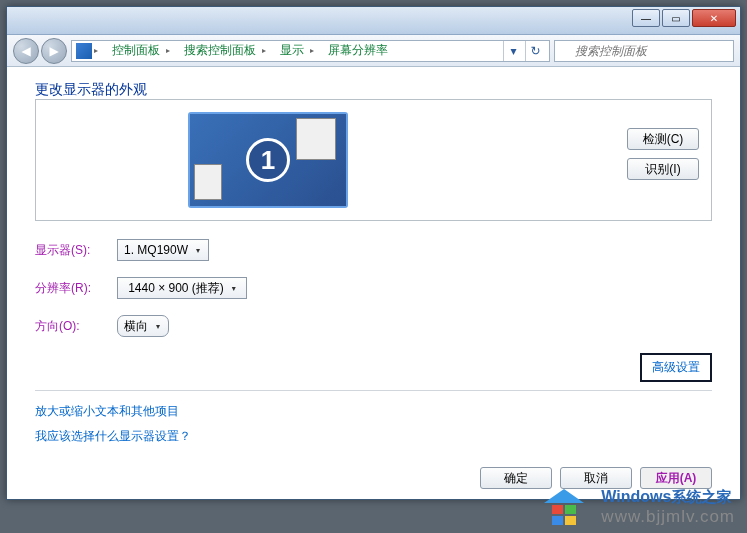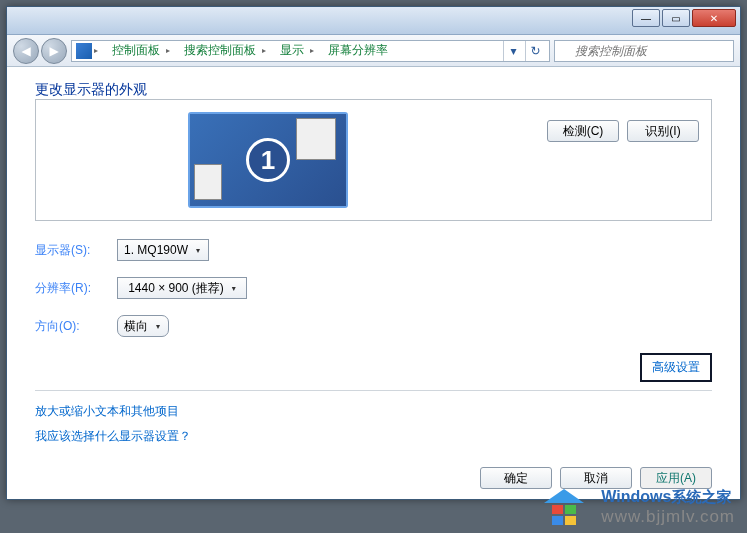--- a/index.html
+++ b/index.html
@@ -174,43 +174,44 @@
 .mini-win {
   position: absolute;
   background: #f0f0f0;
   border: 1px solid #888;
 }
 .mini-win.a { left: 4px; bottom: 6px; width: 28px; height: 36px; }
 .mini-win.b { right: 10px; top: 4px; width: 40px; height: 42px; }
 .side-btns {
   position: absolute;
   right: 12px;
-  top: 20px;
-  display: flex;
+  top: 28px;
+  display: flex;
+  flex-direction: column;
   gap: 8px;
 }
 .std-btn {
   min-width: 72px;
   height: 22px;
   border: 1px solid #8a98a8;
   background: linear-gradient(to bottom, #fdfdfd, #e6ebf0);
   border-radius: 3px;
   font-size: 12px;
   cursor: pointer;
   padding: 0 10px;
 }
 .form-rows { margin-top: 18px; }
 .form-row {
   display: flex;
   align-items: center;
   margin-bottom: 16px;
 }
 .form-label {
   width: 82px;
-  color: #3b82f6;
+  color: #a21caf;
 }
 .dropdown {
   height: 22px;
   border: 1px solid #8a98a8;
   background: linear-gradient(to bottom, #fdfdfd, #ebeff4);
   display: flex;
   align-items: center;
   padding: 0 6px;
   font-size: 12px;
   cursor: pointer;
@@ -248,22 +249,23 @@
   text-decoration: none;
 }
 .footer-btns {
   position: absolute;
   right: 28px;
   bottom: 10px;
   display: flex;
   gap: 8px;
 }
 .std-btn.disabled {
-  color: #0f766e;
+  color: #a21caf;
   background: #f0f0f0;
+  font-weight: bold;
 }
 .watermark {
   position: absolute;
   right: 12px;
   bottom: 6px;
   display: flex;
   align-items: center;
   gap: 16px;
 }
 .wm-icon {

